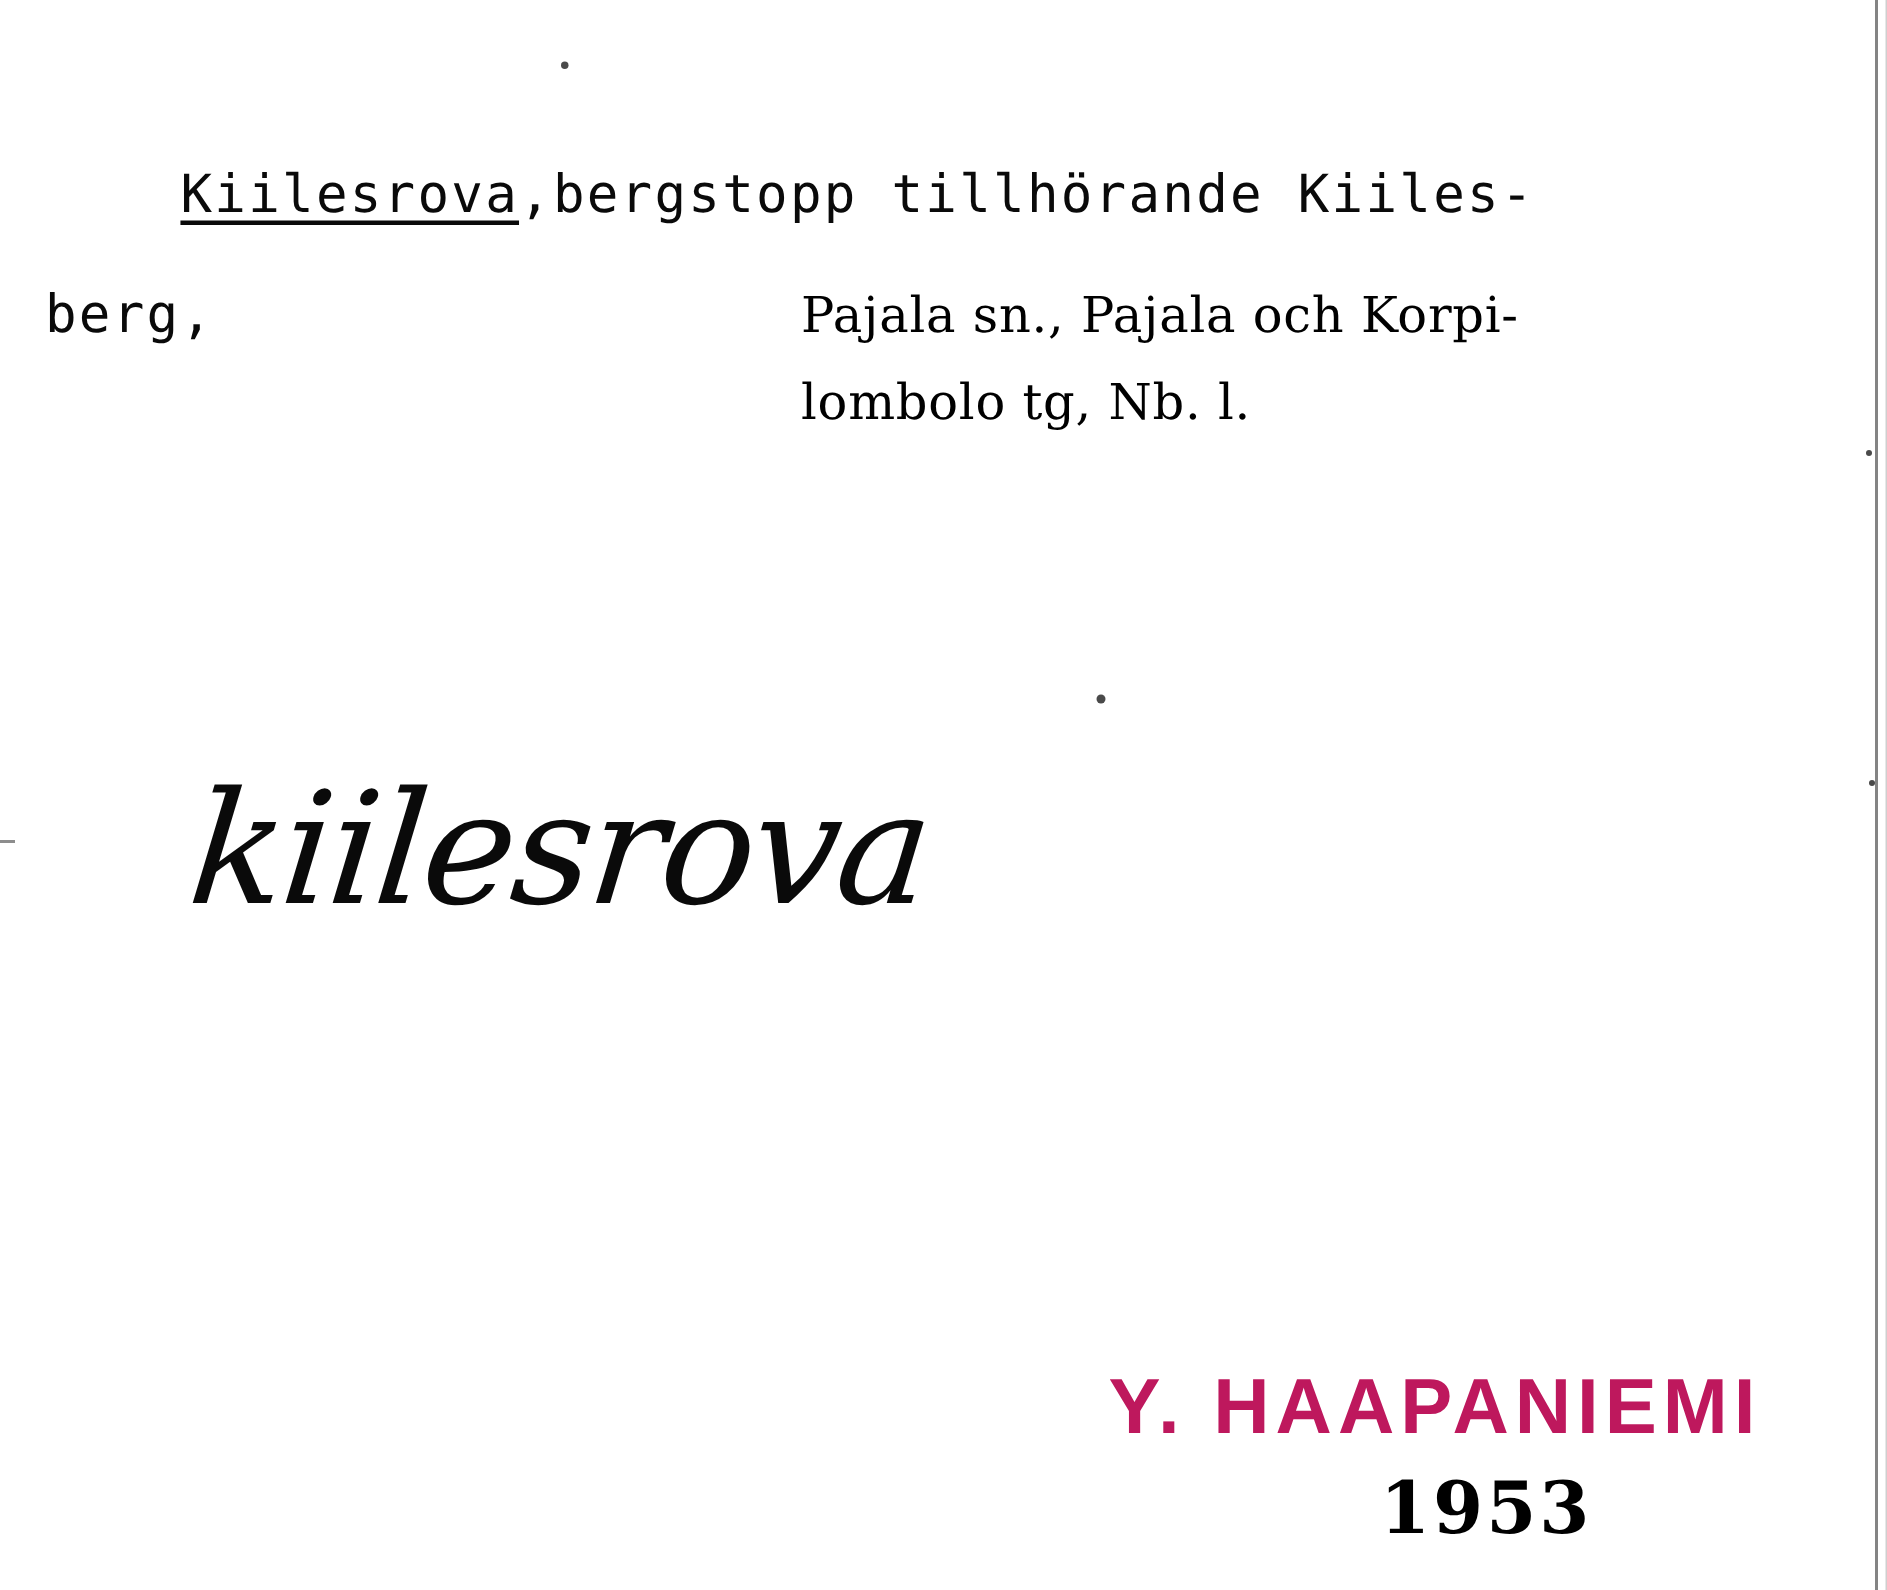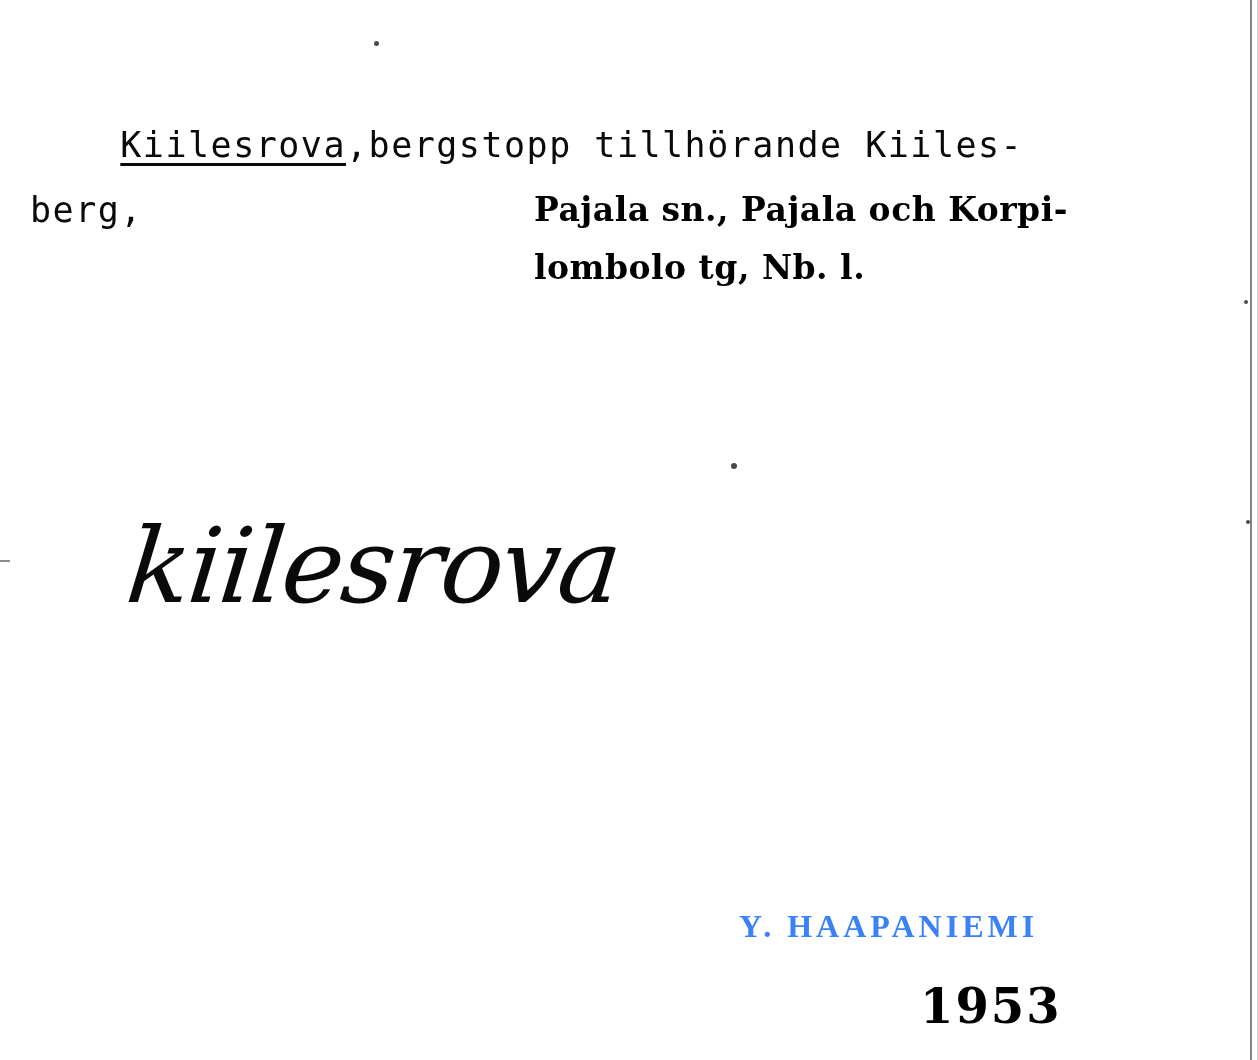--- a/index.html
+++ b/index.html
@@ -62,21 +62,21 @@
   .tw u, .uline {
     text-decoration: underline;
     text-underline-offset: 6px;
     text-decoration-thickness: 3px;
   }
 
   
   .pr {
     position: absolute;
     font-family: "DejaVu Serif", serif;
-    font-weight: 700;
+    font-weight: 400;
     font-size: 33px;
     white-space: pre;
     line-height: 1.12;
     color: #000000;
     letter-spacing: .5px;
   }
 
   
   .sig {
     position: absolute;
@@ -85,26 +85,26 @@
     font-size: 104px;
     color: #0a0a0a;
     white-space: pre;
     transform: skewX(-6deg);
     letter-spacing: -2px;
   }
 
   
   .author {
     position: absolute;
-    font-family: Liberation Serif, serif;
+    font-family: Liberation Sans, sans-serif;
     font-weight: 700;
-    font-size: 32px;
+    font-size: 52px;
     letter-spacing: 4px;
     white-space: pre;
-    color: #3b82f6;
+    color: #be185d;
   }
   .year {
     position: absolute;
     font-family: "DejaVu Serif", serif;
     font-weight: 700;
     font-size: 48px;
     letter-spacing: 2px;
     white-space: pre;
     color: #000000;
   }
@@ -116,21 +116,21 @@
 
   <div class="edge-right"></div>
   <div class="edge-right2"></div>
   <div class="edge-left"></div>
 
   <div class="speck" style="left:374px;top:41px;width:5px;height:5px;"></div>
   <div class="speck" style="left:731px;top:463px;width:6px;height:6px;"></div>
   <div class="speck" style="left:1244px;top:300px;width:4px;height:4px;"></div>
   <div class="speck" style="left:1246px;top:520px;width:4px;height:4px;"></div>
 
-  <div class="tw" style="left:30px;top:93px;">
+  <div class="tw" style="left:30px;top:78px;">
     <span class="uline">Kiilesrova</span><span>,bergstopp tillhörande Kiiles-</span>
   </div>
 
   <div class="tw" style="left:30px;top:193px;">berg,</div>
 
   <div class="pr" style="left:534px;top:192px;">Pajala sn., Pajala och Korpi-</div>
   <div class="pr" style="left:534px;top:250px;">lombolo tg, Nb. l.</div>
 
 
   <div class="sig" style="left:128px;top:505px;">kiilesrova</div>

